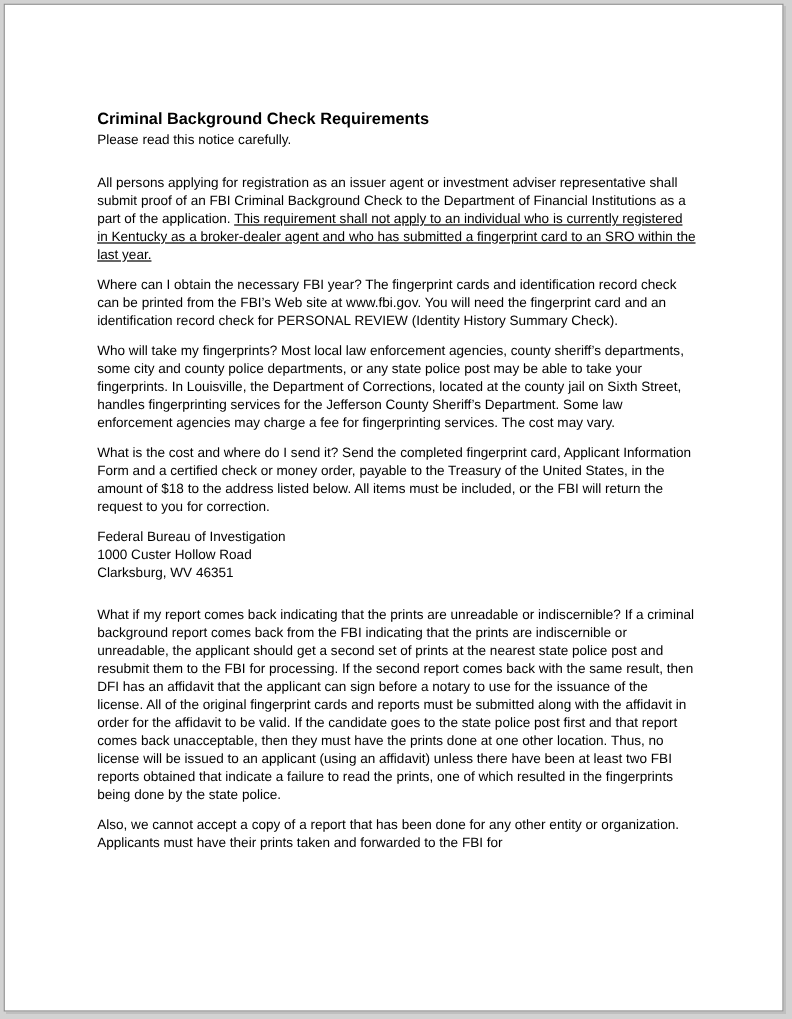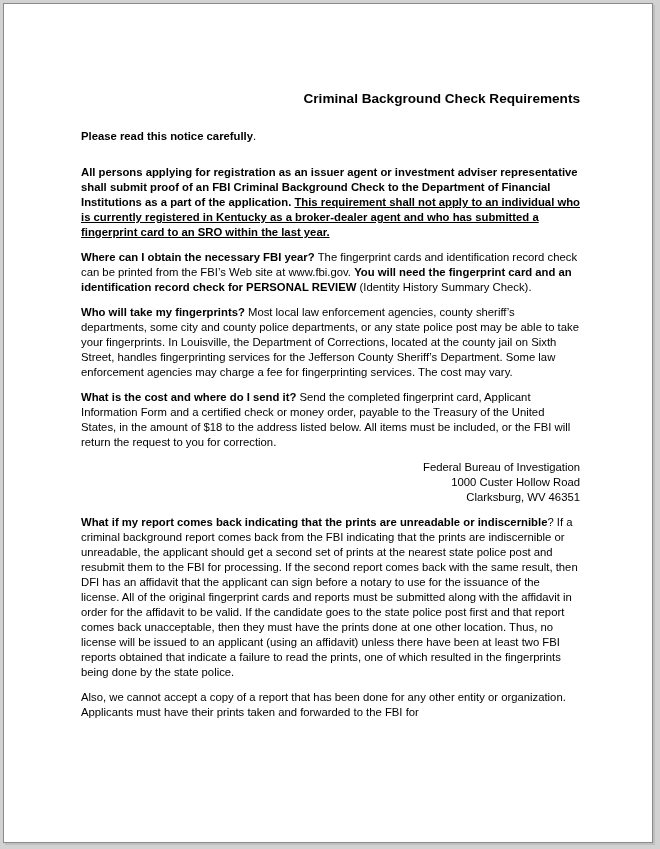--- a/index.html
+++ b/index.html
@@ -27,31 +27,31 @@
     position: absolute;
     left: 77px;
     top: 87px;
     width: 499px;
     font-size: 11.3px;
     line-height: 15px;
   }
   .doc-title {
     font-size: 13.6px;
     font-weight: bold;
-    text-align: right;
+    text-align: left;
     line-height: 16px;
-    margin: 0 0 22px 0;
+    margin: 0 0 3px 0;
   }
   p { margin: 0 0 10px 0; }
   p.gap-lg { margin-bottom: 21px; }
-  b { font-weight: bold; }
+  b { font-weight: normal; }
   .u { text-decoration: underline; }
   .address-block {
-    text-align: right;
-    margin: 0 0 10px 0;
+    text-align: left;
+    margin: 0 0 20px 0;
   }
 </style>
 </head>
 <body>
 
 <div class="page">
   <div class="content">
 
     <div class="doc-title">Criminal Background Check Requirements</div>
 

